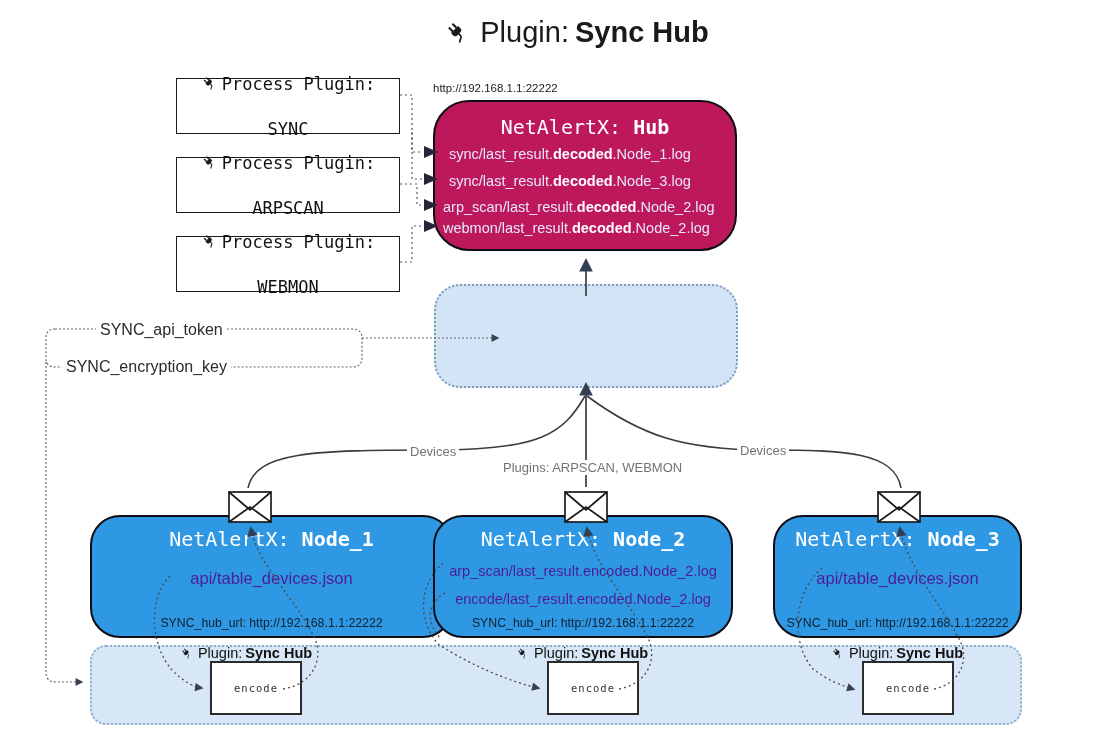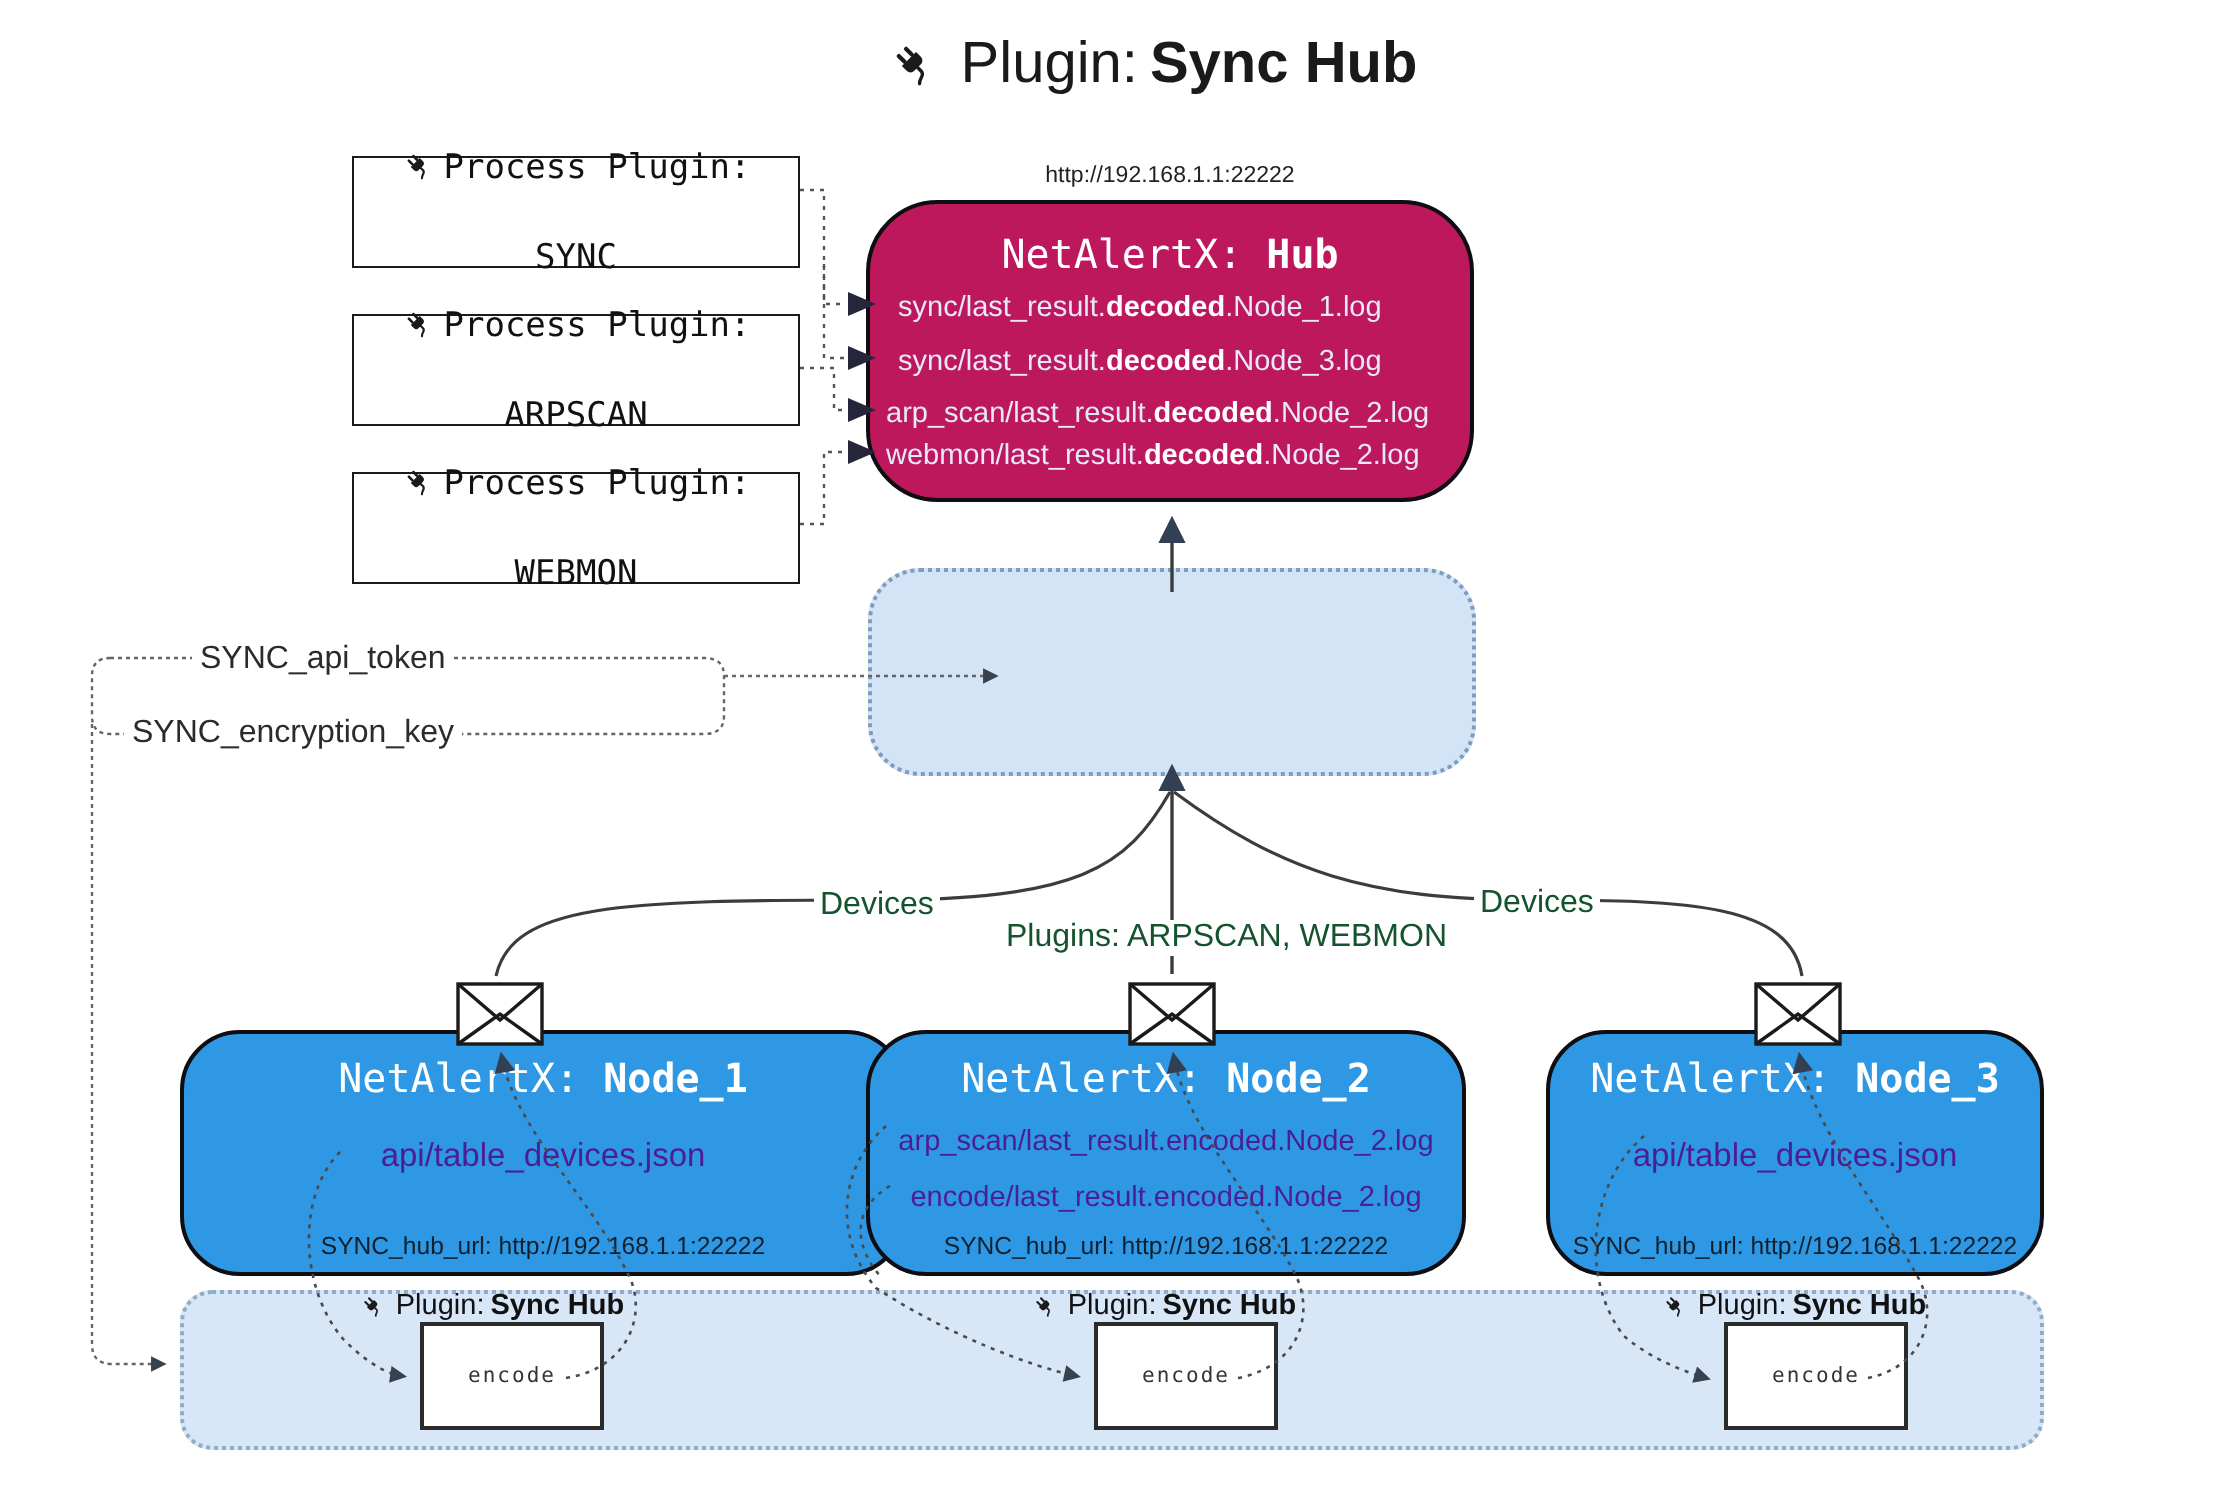--- a/index.html
+++ b/index.html
@@ -13,40 +13,40 @@
   .title .inner{display:inline-flex;align-items:center;gap:6px;margin-left:36px;}
   .title b{font-weight:700;}
 
   
   .ppbox{left:176px;width:222px;height:54px;background:#fff;border:1.6px solid #1a1a1a;
          z-index:1;display:flex;flex-direction:column;justify-content:center;align-items:center;
          font-size:17px;color:#111;}
   .ppbox .l1{display:flex;align-items:center;gap:2px;}
 
   
-  .huburl{left:433px;top:82px;width:304px;text-align:center;font-size:11.5px;color:#222;z-index:1;}
+  .huburl{left:433px;top:82px;width:304px;text-align:left;font-size:11.5px;color:#222;z-index:1;}
   .hub{left:433px;top:100px;width:304px;height:151px;background:#be185d;border:2px solid #0d0d12;
        border-radius:36px;z-index:1;box-sizing:border-box;}
   .hub .htitle{position:absolute;left:0;top:13px;width:100%;text-align:center;color:#fff;font-size:20px;}
   .hub .htitle b{font-weight:700;}
   .hublog{position:absolute;left:14px;width:288px;font-size:14.5px;color:#e7e9f8;white-space:nowrap;}
   .hublog b{font-weight:700;color:#fdfdff;}
 
   
   .decpanel{left:434px;top:284px;width:304px;height:104px;background:#d3e4f6;
             border:2px dotted #7e9cbd;border-radius:26px;z-index:1;box-sizing:border-box;}
   .decbox{left:505px;top:295px;width:162px;height:83px;background:#fff;border:2px solid #2b2b2b;
           z-index:1;display:flex;align-items:center;justify-content:center;font-size:19px;color:#222;
           box-sizing:border-box;}
 
   
   .tok{background:#fff;padding:0 4px;font-size:16px;color:#2b2b2b;z-index:3;white-space:nowrap;}
 
   
-  .edgelbl{background:#fff;padding:0 3px;font-size:16px;color:#14532d;z-index:3;white-space:nowrap;}
+  .edgelbl{background:#fff;padding:0 3px;font-size:13px;color:#737373;z-index:3;white-space:nowrap;}
 
   
   .node{background:#2e98e4;border:2px solid #0d0d12;border-radius:30px;top:515px;height:123px;
         z-index:1;box-sizing:border-box;}
   .node .ntitle{position:absolute;left:0;top:10px;width:100%;text-align:center;color:#fff;font-size:20px;white-space:nowrap;}
   .node .ntitle b{font-weight:700;}
   .nfile{position:absolute;left:0;width:100%;text-align:center;color:#4c1d95;white-space:nowrap;}
   .nurl{position:absolute;left:0;bottom:6px;width:100%;text-align:center;font-size:12.3px;color:#10202e;white-space:nowrap;}
 
   

